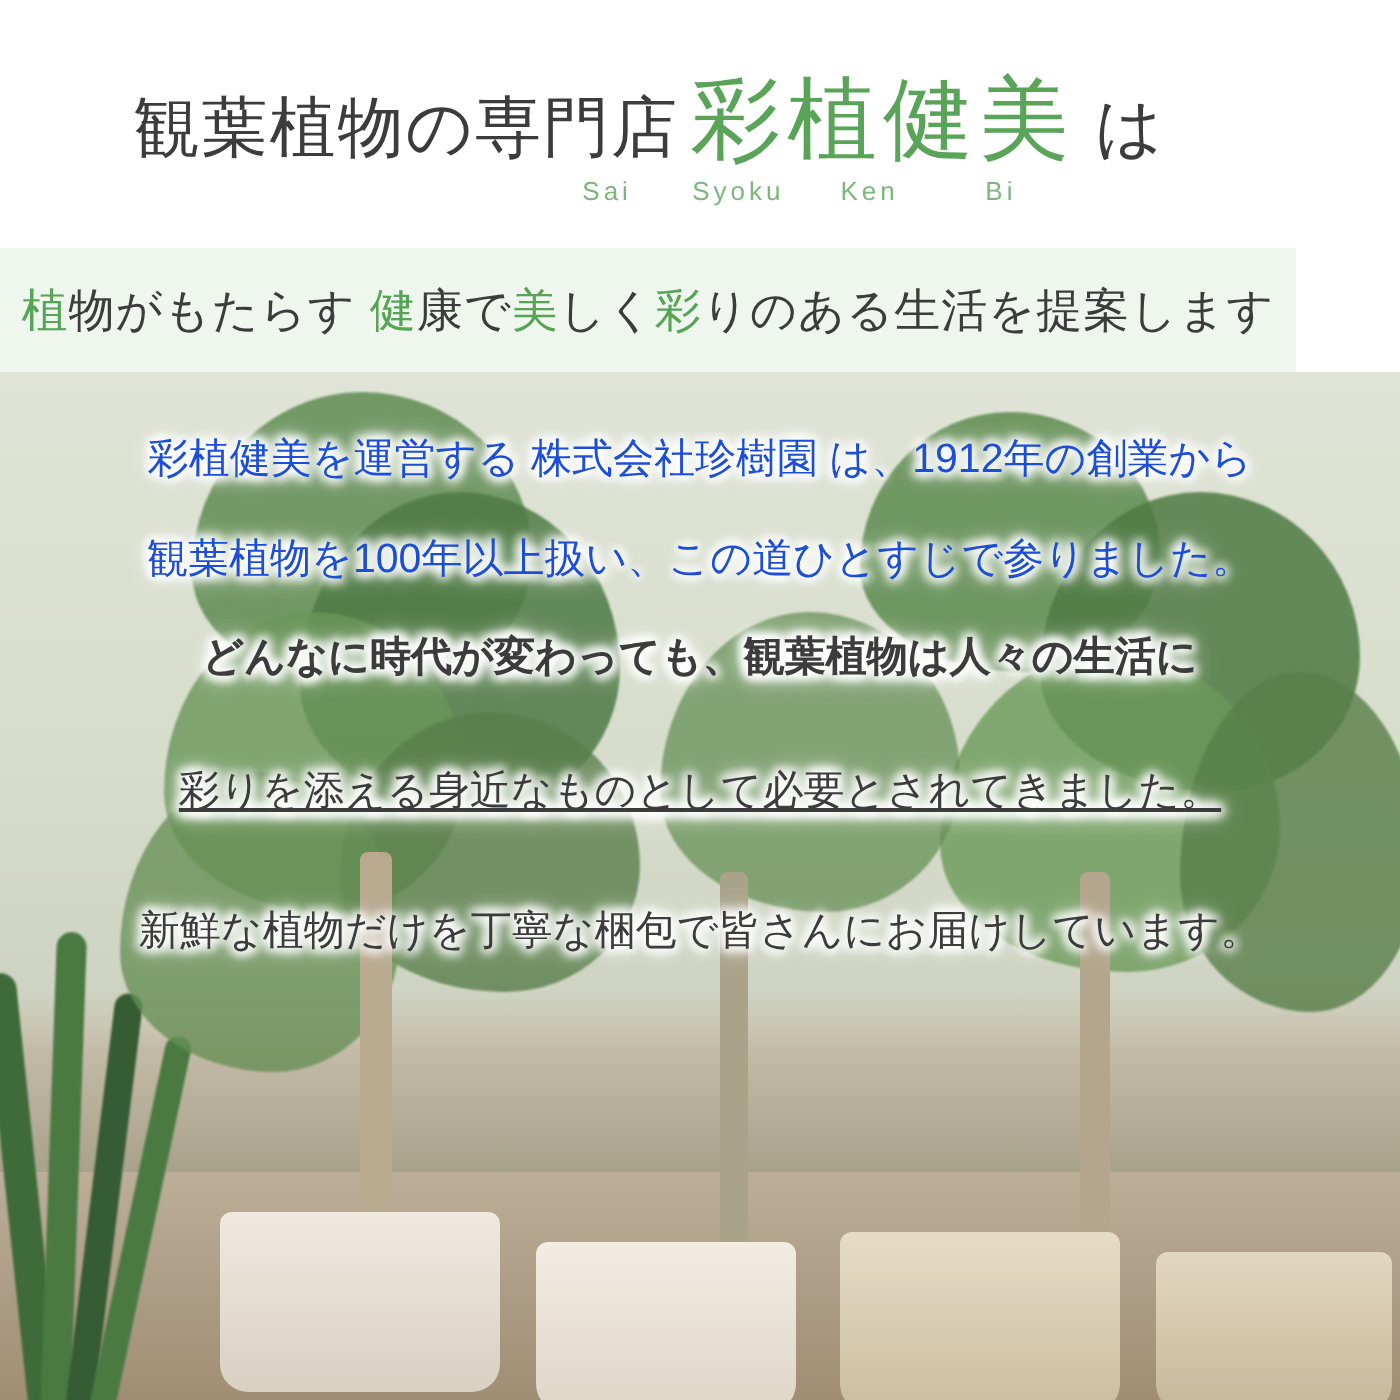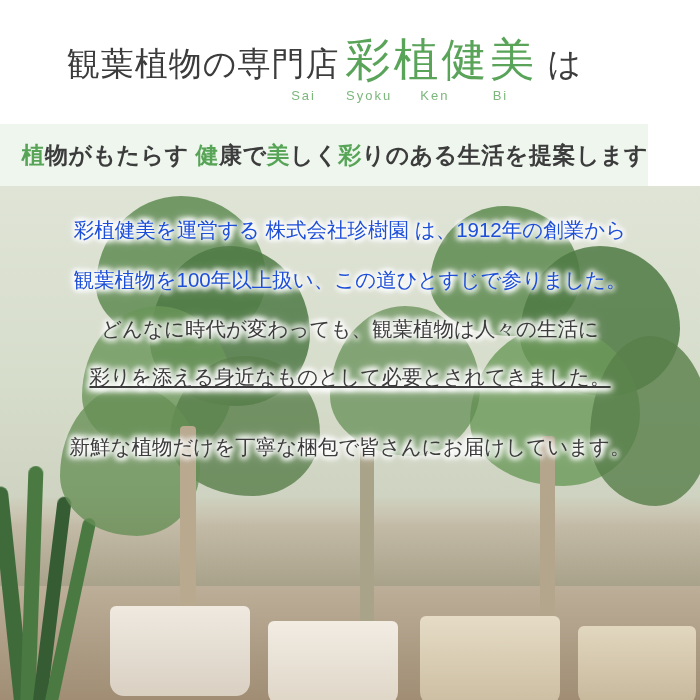--- a/index.html
+++ b/index.html
@@ -71,22 +71,21 @@
     text-align: center;
   }
 
   
   .band {
     position: relative;
     height: 62px;
     background: #eef6ee;
     display: flex;
     align-items: center;
-    justify-content: flex-end;
-    font-weight: bold;
+    justify-content: center;
   }
   .band .band-text {
     font-size: 23px;
     color: #3c3c3c;
     letter-spacing: 0.5px;
     white-space: nowrap;
   }
   .band .g {
     color: #57a457;
   }
@@ -146,21 +145,21 @@
     line-height: 1.0;
     color: #3c3c3c;
     margin-bottom: 29px;
     white-space: nowrap;
     text-shadow:
       0 0 6px #ffffff, 0 0 6px #ffffff, 0 0 10px #ffffff,
       0 0 14px #ffffff, 1px 0 6px #ffffff, -1px 0 6px #ffffff,
       0 1px 6px #ffffff, 0 -1px 6px #ffffff;
   }
   .line.g { color: #1d4ed8; }
-  .gap-lg { margin-bottom: 27px; }
+  .gap-lg { margin-bottom: 46px; font-weight: bold; }
   .gap-xl { margin-bottom: 50px; text-decoration: underline; }
 </style>
 </head>
 <body>
 
 <div class="page">
 
   <div class="header">
     <div class="headline">
       <span class="hl-dark">観葉植物の専門店</span>

